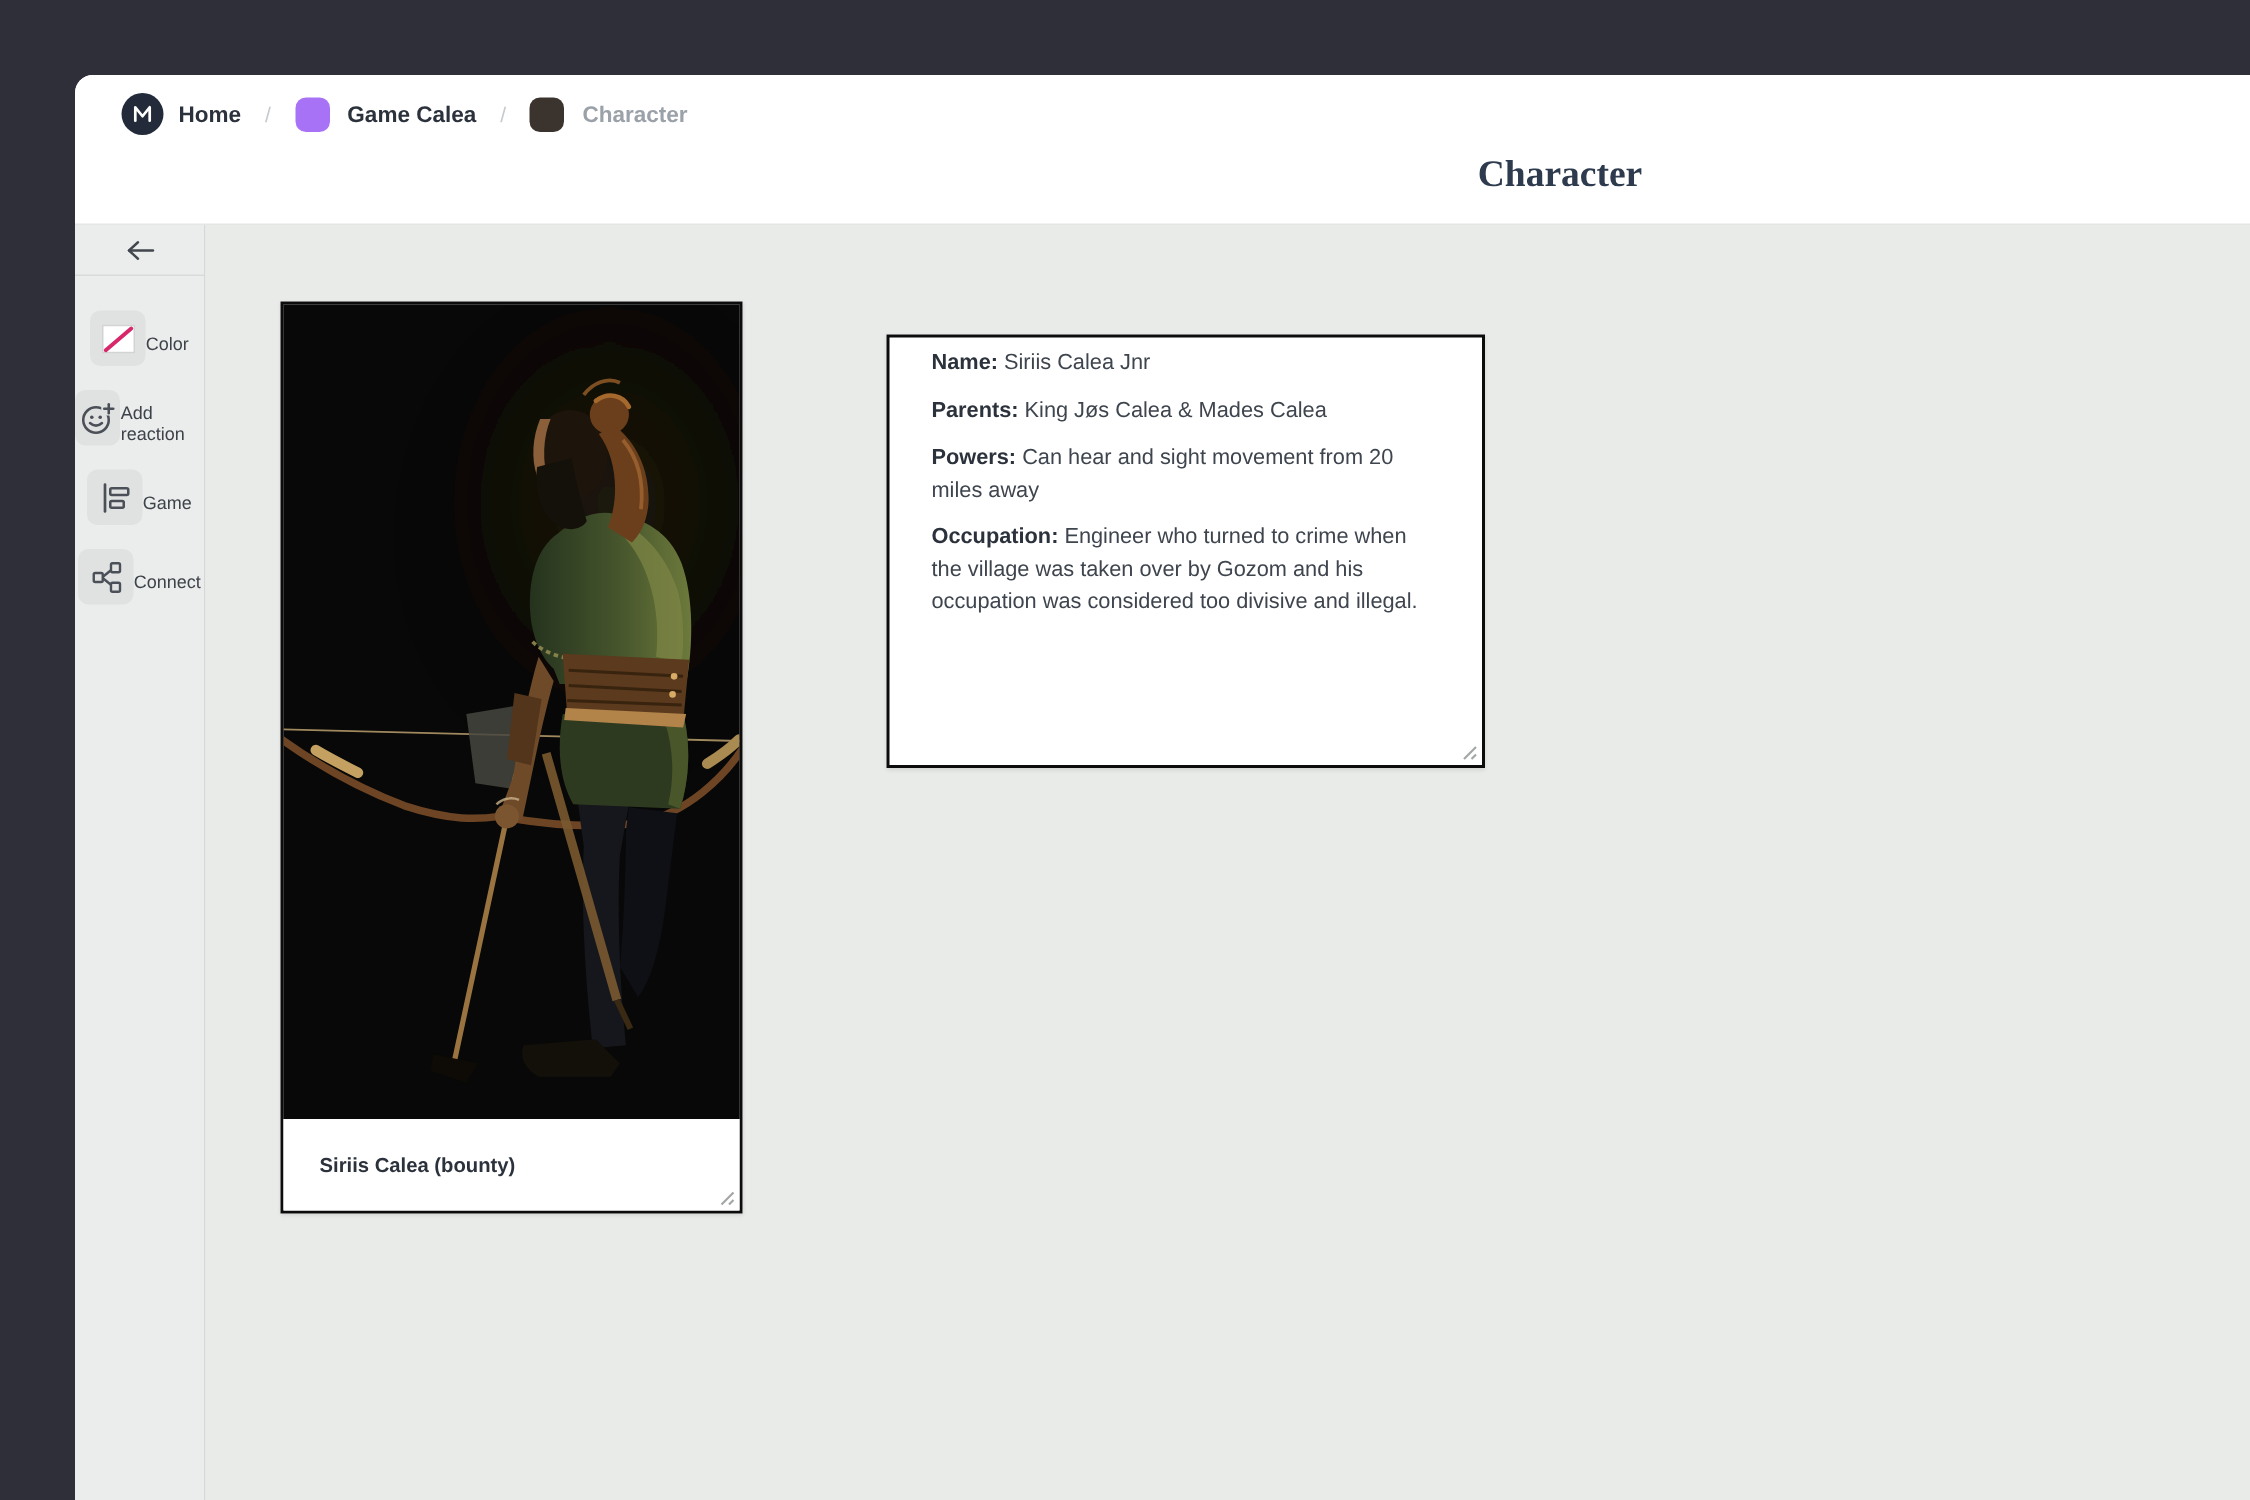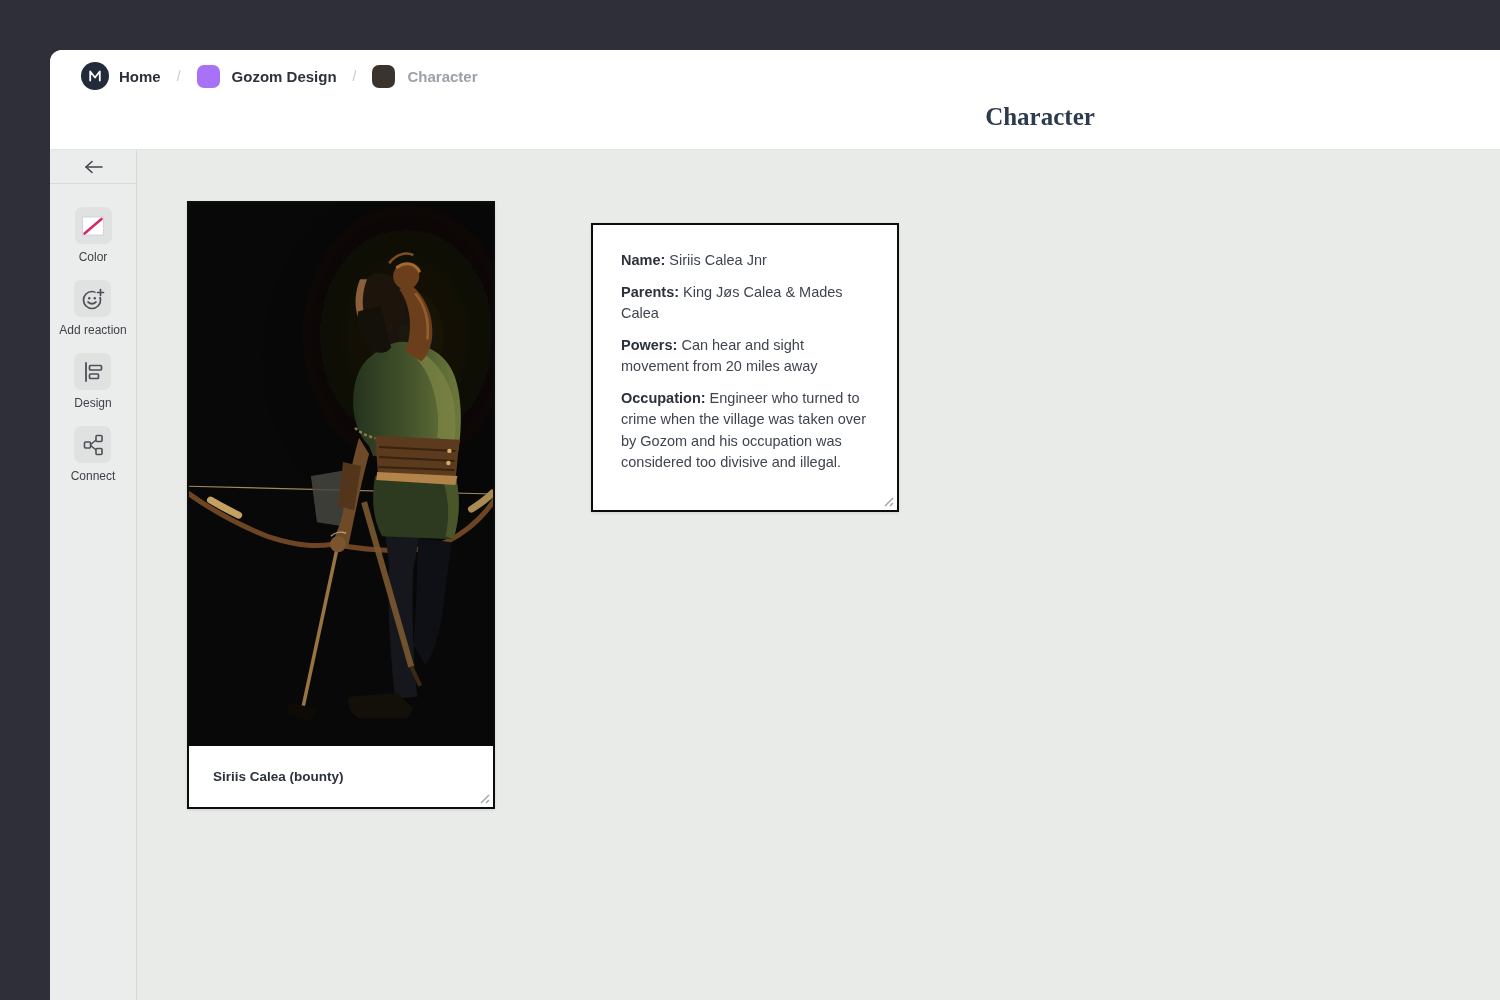--- a/index.html
+++ b/index.html
@@ -27,36 +27,36 @@
     font-size:25px; color:#2e3a4d;
   }
 
   
   .sidebar {
     position:absolute; left:0; top:100px; bottom:0; width:87px;
     background:#ebedec; border-right:1px solid #d6d8d7;
   }
   .sidebar-back { height:34px; display:flex; align-items:center; justify-content:center; border-bottom:1px solid #d9dbda; cursor:pointer; }
   .tools { display:flex; flex-direction:column; align-items:center; padding-top:23px; }
-  .tool { display:flex; flex-direction:column; align-items:center; margin-bottom:16px; cursor:pointer; }
+  .tool { display:flex; flex-direction:row; align-items:center; margin-bottom:16px; cursor:pointer; }
   .tool-btn { width:37px; height:37px; border-radius:7px; background:#e0e2e1; display:flex; align-items:center; justify-content:center; }
   .tool-label { margin-top:6px; font-size:12px; color:#3e434a; }
 
   
   .canvas { position:absolute; left:87px; top:100px; right:0; bottom:0; background:#e9ebe9; }
 
   .card { position:absolute; background:#fff; border:2px solid #0c0c0c; box-shadow:0 1px 3px rgba(0,0,0,0.10); }
 
   .image-card { left:50px; top:51px; width:308px; height:608px; display:flex; flex-direction:column; }
   .image-area { flex:1 1 auto; overflow:hidden; background:#070807; }
   .image-area svg { display:block; width:100%; height:100%; }
   .caption-bar { height:61px; background:#fff; position:relative; display:flex; align-items:center; padding-left:24px; }
   .caption-text { font-size:13.5px; font-weight:700; color:#2c323c; }
 
-  .note-card { left:454px; top:73px; width:308px; height:289px; padding:25px 28px; }
+  .note-card { left:454px; top:73px; width:399px; height:289px; padding:7px 28px; }
   .note-field { font-size:14.5px; line-height:21.5px; color:#3f454e; margin-bottom:10px; }
   .note-label { font-weight:700; color:#2c323c; margin-right:4px; }
 
   .resize-handle { position:absolute; right:3px; bottom:3px; width:12px; height:12px; cursor:nwse-resize; }
 </style>
 </head>
 <body>
 
 <div class="window">
 
@@ -68,21 +68,21 @@
 
       <div class="crumbs">
         <div class="logo-circle">
           <svg width="16" height="16" viewBox="0 0 16 16">
             <polyline points="3.2,12.5 3.2,3.5 8,9.5 12.8,3.5 12.8,12.5" fill="none" stroke="#ffffff" stroke-width="1.8" stroke-linecap="round" stroke-linejoin="round"></polyline>
           </svg>
         </div>
         <span class="crumb-label">Home</span>
         <span class="crumb-sep">/</span>
         <div class="board-icon" style="background:#a872f7; margin-right:2px;"></div>
-        <span class="crumb-label">Gozom Design</span>
+        <span class="crumb-label">Game Calea</span>
         <span class="crumb-sep">/</span>
         <div class="board-icon" style="background:#3b342e; margin-right:2px;"></div>
         <span class="crumb-label crumb-current">Character</span>
       </div>
     </div>
 
     <div class="board-title">Character</div>
   </div>
 
   <div class="sidebar">
@@ -120,21 +120,21 @@
       </div>
 
       <div class="tool">
         <div class="tool-btn">
           <svg width="24" height="24" viewBox="0 0 24 24">
             <line x1="5" y1="3" x2="5" y2="21" stroke="#4b5058" stroke-width="1.8" stroke-linecap="round"></line>
             <rect x="8.5" y="5.5" width="12" height="4.5" fill="none" stroke="#4b5058" stroke-width="1.7" rx="1"></rect>
             <rect x="8.5" y="14" width="9" height="4.5" fill="none" stroke="#4b5058" stroke-width="1.7" rx="1"></rect>
           </svg>
         </div>
-        <div class="tool-label">Design</div>
+        <div class="tool-label">Game</div>
       </div>
 
       <div class="tool">
         <div class="tool-btn">
           <svg width="26" height="26" viewBox="0 0 26 26">
             <line x1="10" y1="13" x2="18" y2="6.5" stroke="#4b5058" stroke-width="1.6"></line>
             <line x1="10" y1="13" x2="18" y2="19.5" stroke="#4b5058" stroke-width="1.6"></line>
             <rect x="4.5" y="10" width="6" height="6" fill="#e0e2e1" stroke="#4b5058" stroke-width="1.6" rx="1"></rect>
             <rect x="16" y="3.5" width="6" height="6" fill="#e0e2e1" stroke="#4b5058" stroke-width="1.6" rx="1"></rect>
             <rect x="16" y="16.5" width="6" height="6" fill="#e0e2e1" stroke="#4b5058" stroke-width="1.6" rx="1"></rect>

